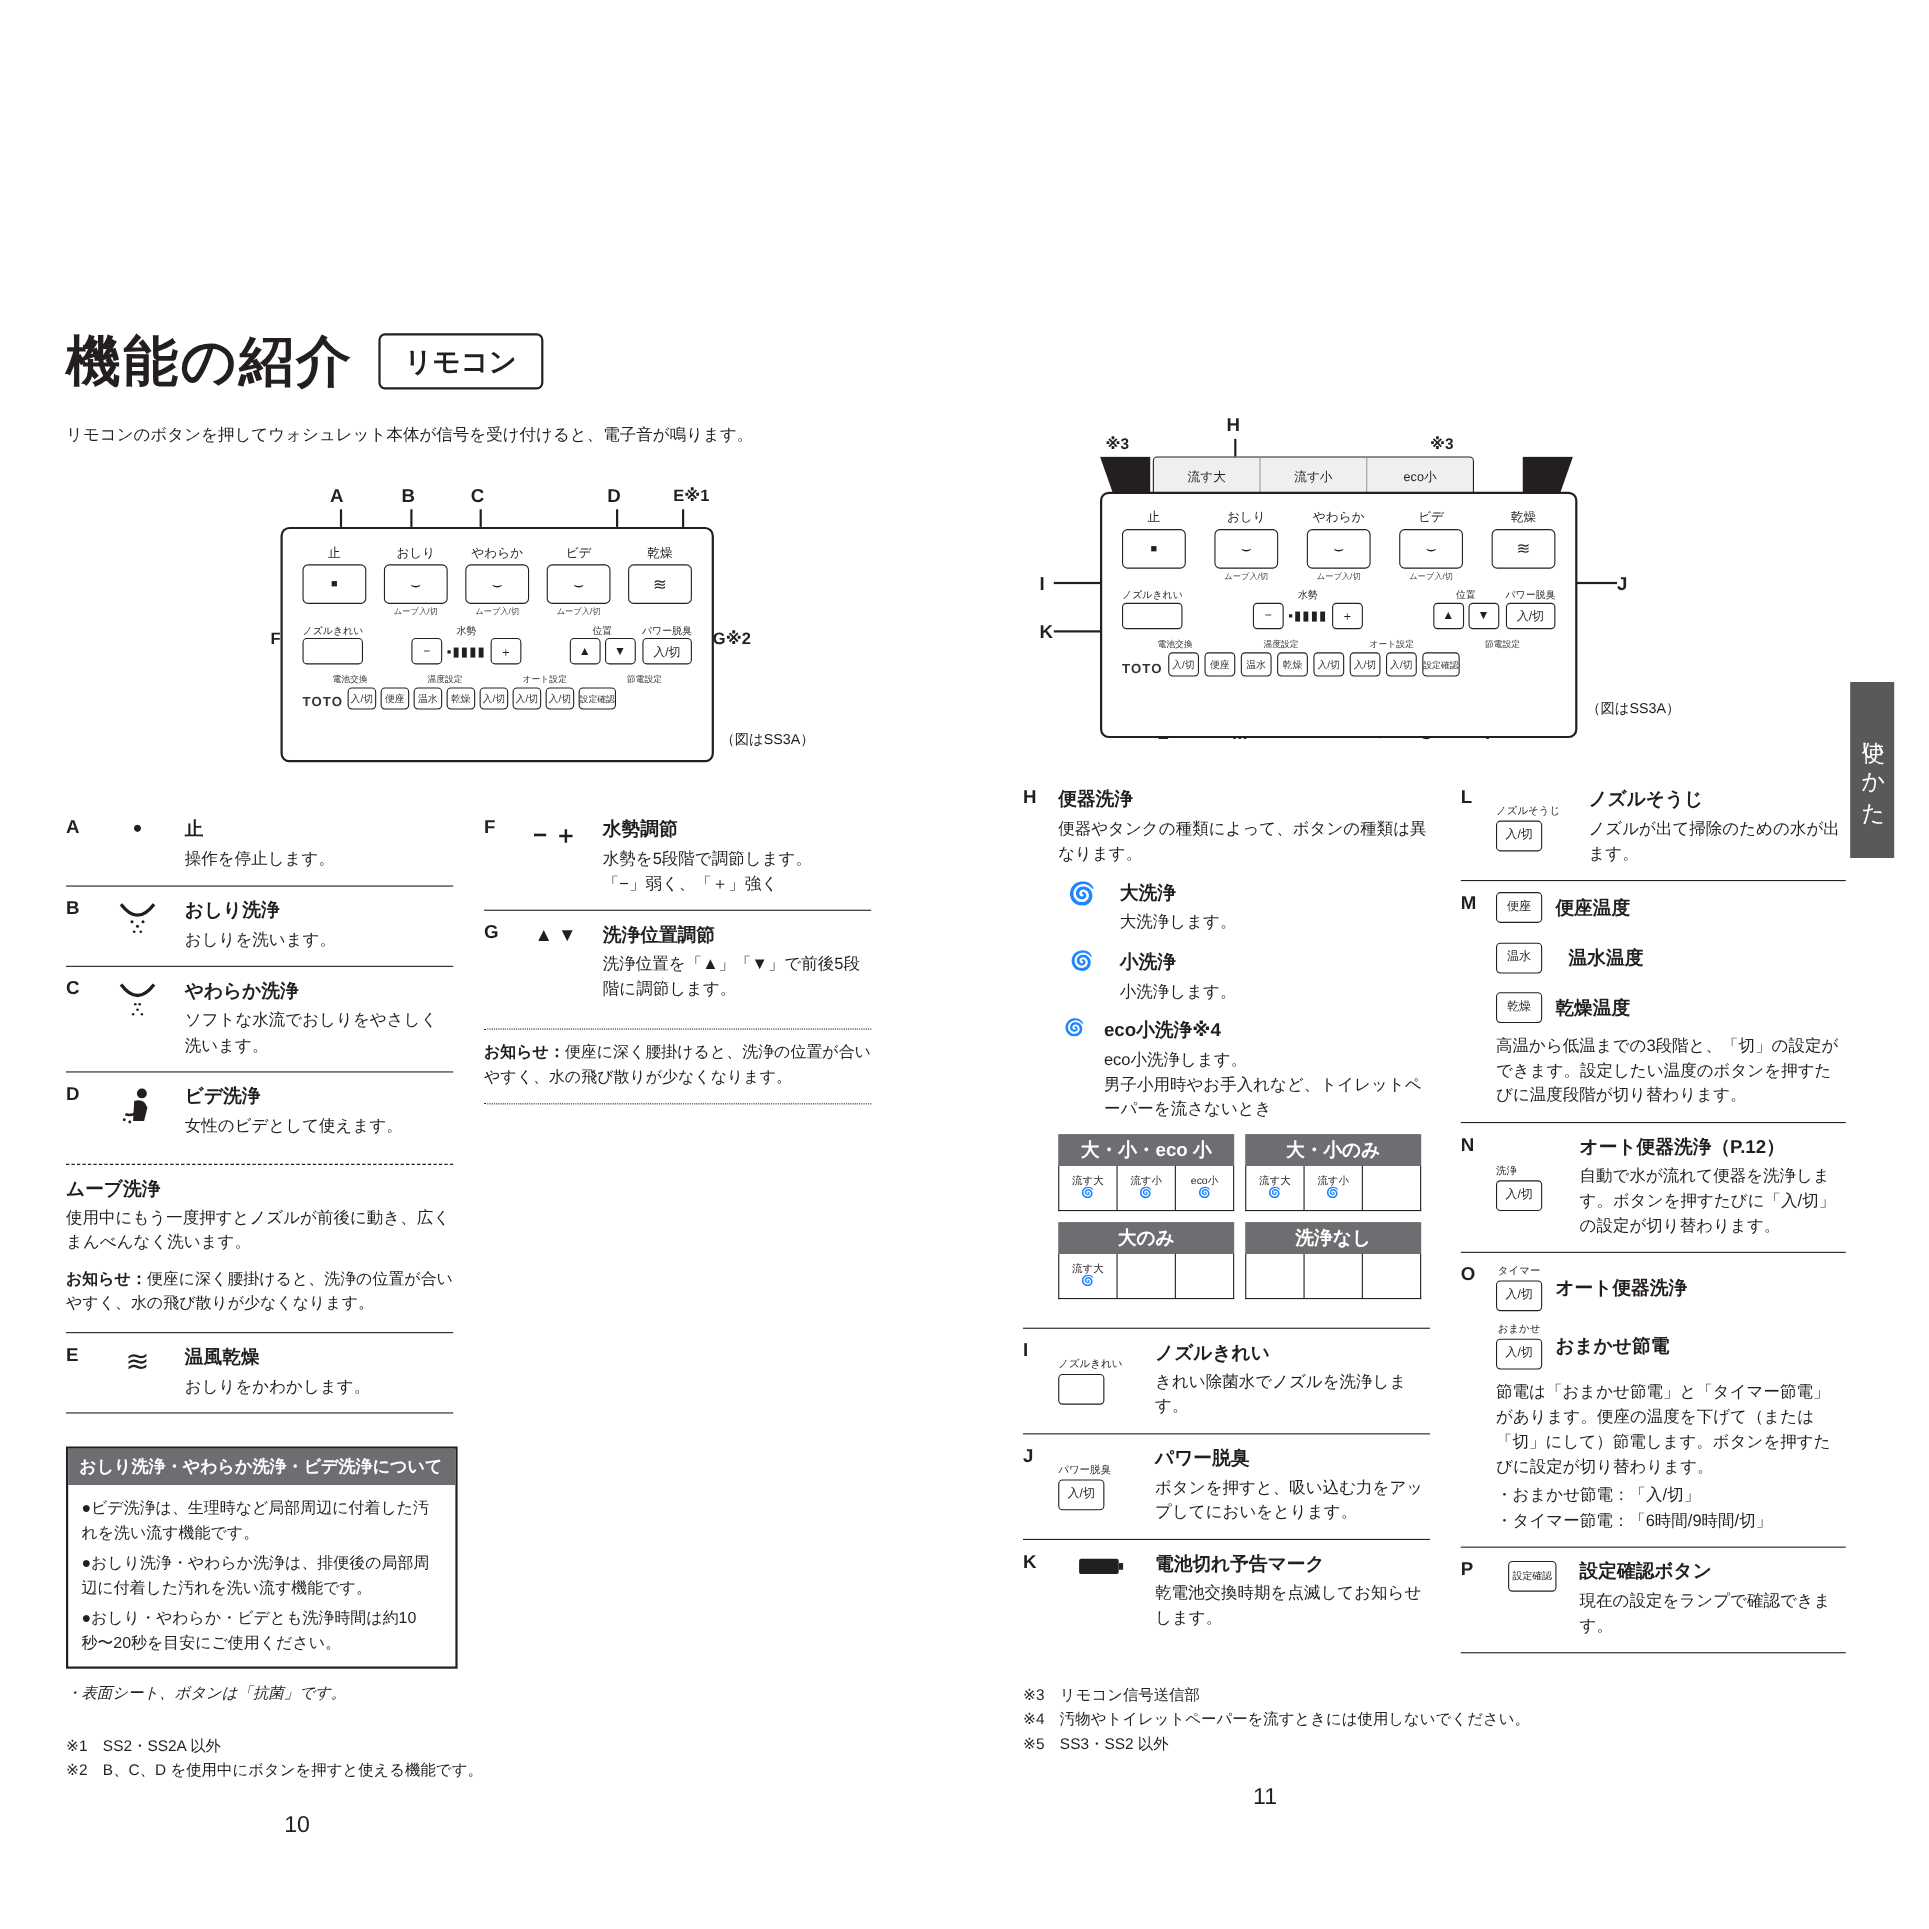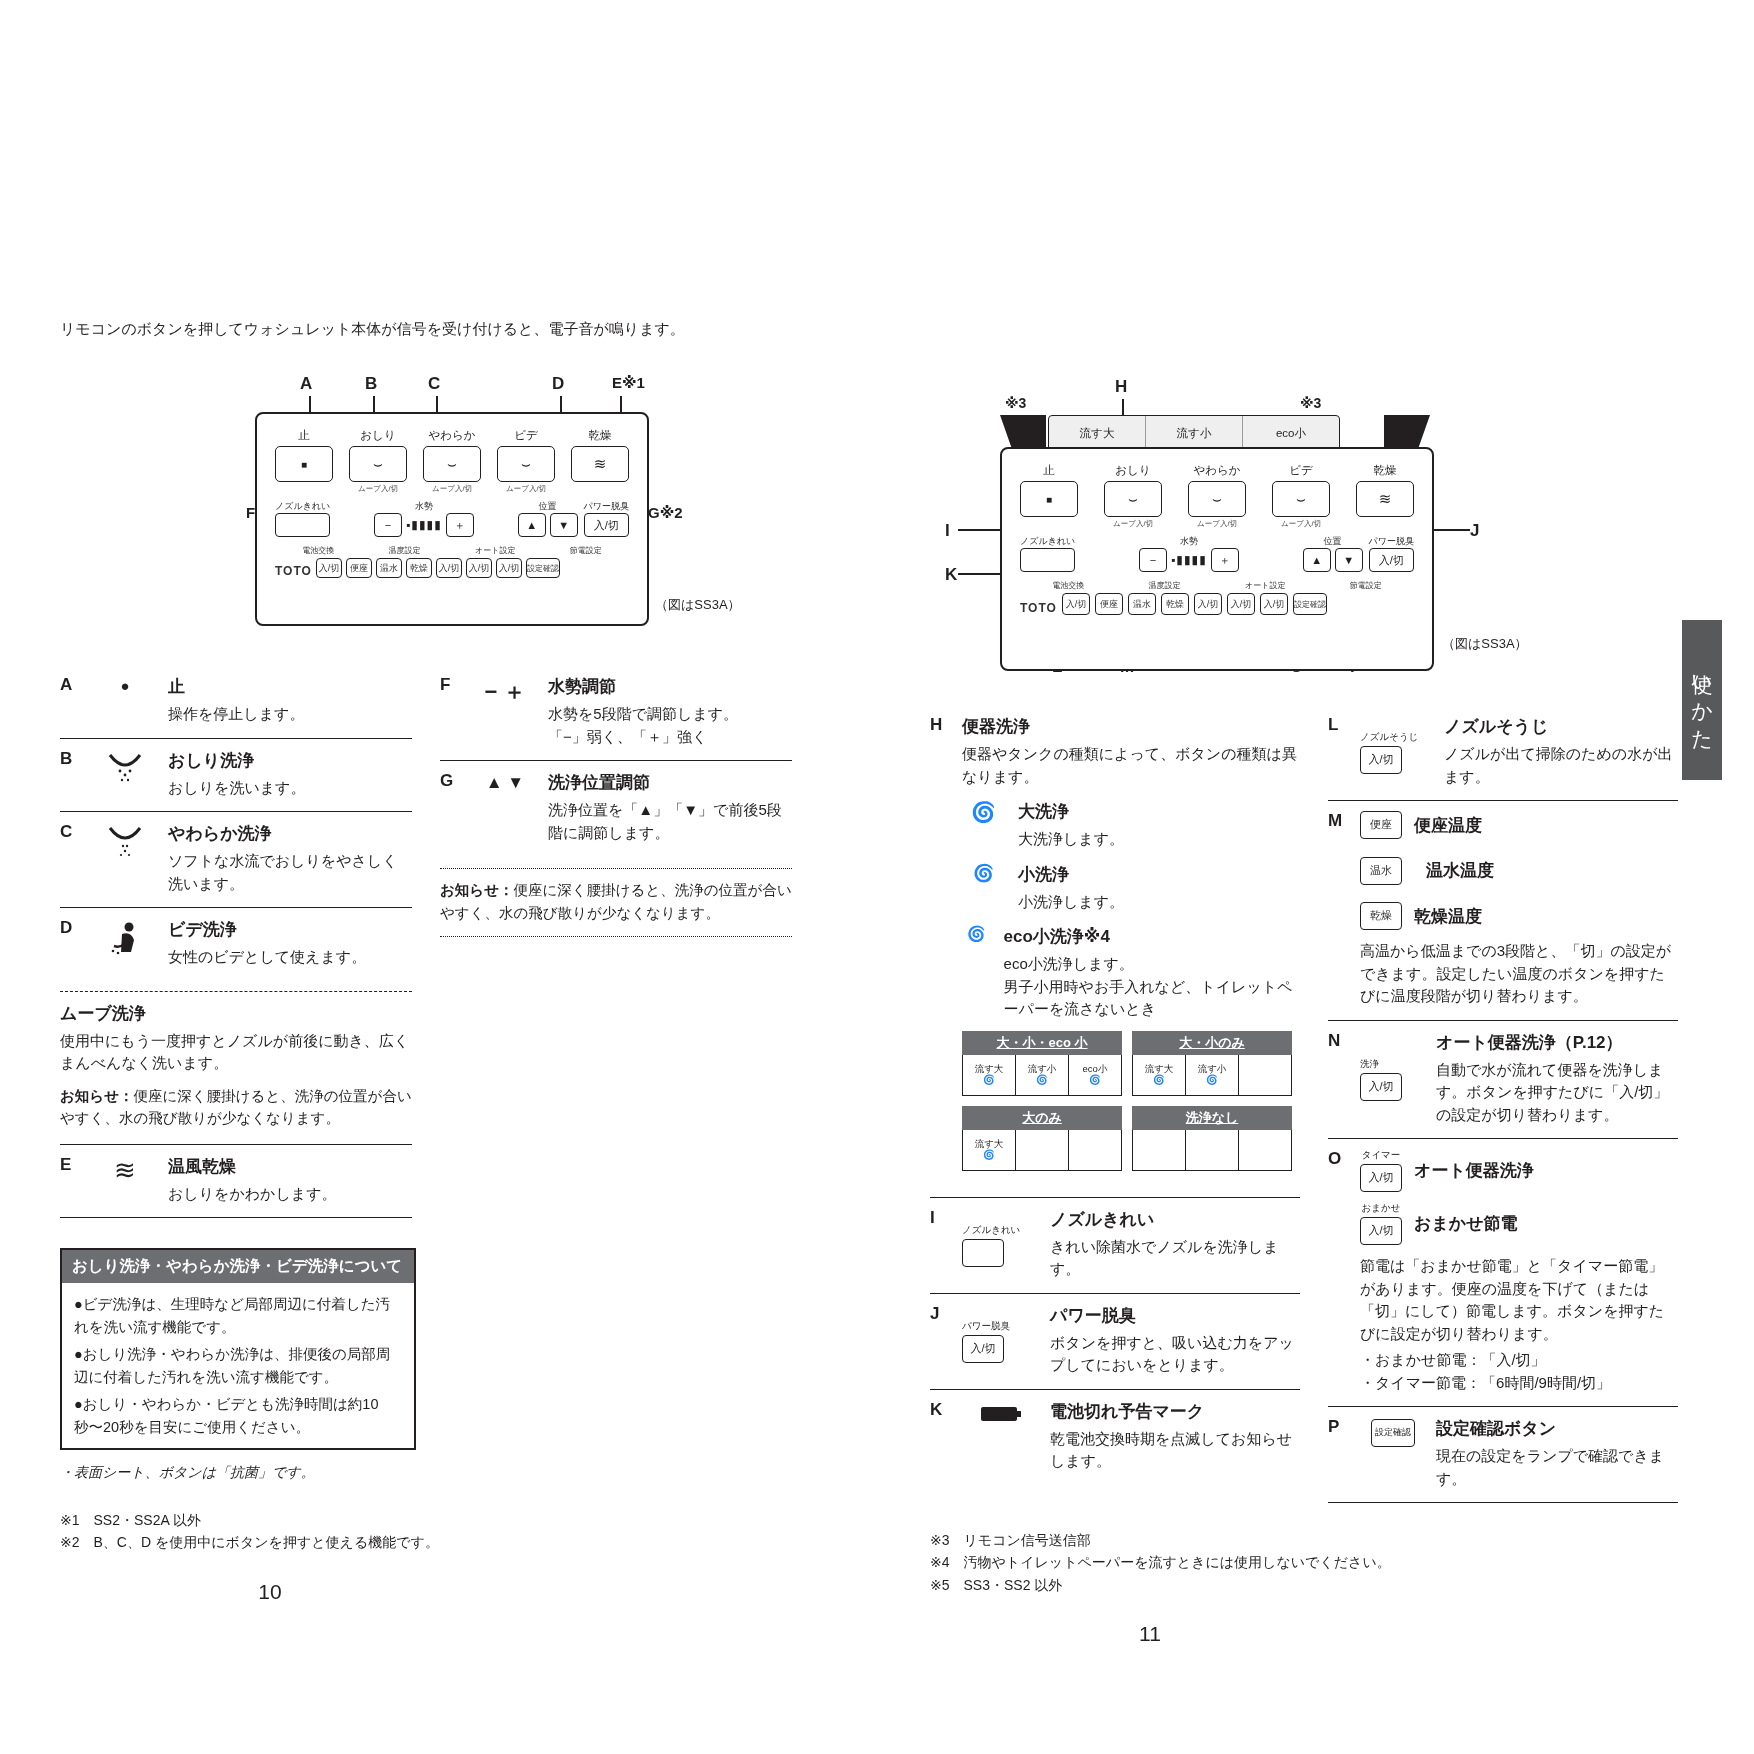--- a/index.html
+++ b/index.html
@@ -63,36 +63,40 @@
   .flush-bar{position:absolute;left:48px;top:6px;width:290px;height:34px;background:#efefef;border:1.5px solid #231f20;border-radius:4px;display:flex;}
   .flush-bar div{flex:1;display:flex;align-items:center;justify-content:center;font-size:11.5px;border-right:1px solid #9b9b9b;}
   .flush-bar div:last-child{border-right:none;}
   .corner{position:absolute;top:6px;width:46px;height:34px;background:#231f20;}
   .corner.l{left:0;clip-path:polygon(0 0,100% 0,100% 100%,26% 100%);}
   .corner.r{right:0;clip-path:polygon(0 0,100% 0,74% 100%,0 100%);}
 
   
   .pattern-grid{display:flex;flex-wrap:wrap;gap:10px;margin-top:10px;width:330px;}
   .pattern{width:160px;}
-  .pattern .phd{background:#6d6e71;color:#fff;font-size:13px;text-align:center;padding:3px 0;font-weight:bold;text-decoration:underline;}
+  .pattern .phd{background:#6d6e71;color:#fff;font-size:17px;text-align:center;padding:3px 0;font-weight:bold;}
   .pattern .prow{display:flex;border:1.4px solid #231f20;border-top:none;}
   .pattern .pcell{flex:1;height:40px;border-right:1px solid #231f20;display:flex;flex-direction:column;align-items:center;justify-content:center;font-size:9.5px;line-height:1.15;}
   .pattern .pcell:last-child{border-right:none;}
 
   .mini-key{border:1.3px solid #231f20;border-radius:4px;min-width:34px;height:26px;display:flex;align-items:center;justify-content:center;font-size:11px;padding:0 3px;text-align:center;line-height:1.05;}
   .keycap-label{font-size:9.5px;text-align:center;margin-bottom:2px;}
   .swirl{font-size:20px;}
 </style>
 </head>
 <body>
 
 <div class="page">
 
   <div class="left-page">
 
+    <div>
+      <h1 class="title">機能の紹介</h1>
+      <span class="title-box">リモコン</span>
+    </div>
 
     <div class="intro">リモコンのボタンを押してウォシュレット本体が信号を受け付けると、電子音が鳴ります。</div>
 
     <div class="remote-wrap">
 
       <div class="lead-label" style="left:240px;top:0;">A</div>
       <div class="lead-label" style="left:305px;top:0;">B</div>
       <div class="lead-label" style="left:368px;top:0;">C</div>
       <div class="lead-label" style="left:492px;top:0;">D</div>
       <div class="lead-label" style="left:552px;top:0;font-size:15px;">E※1</div>

